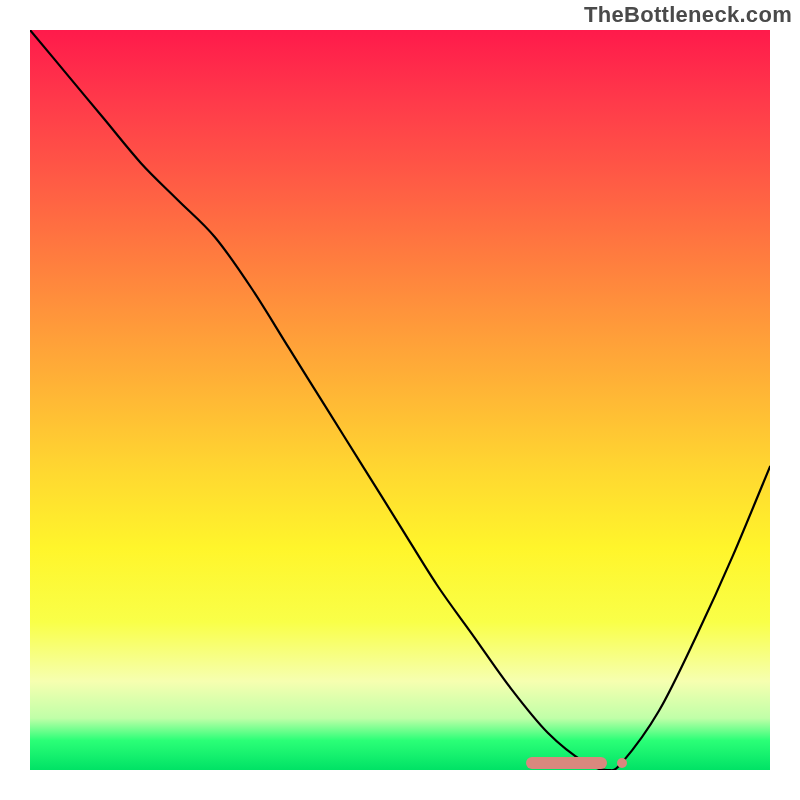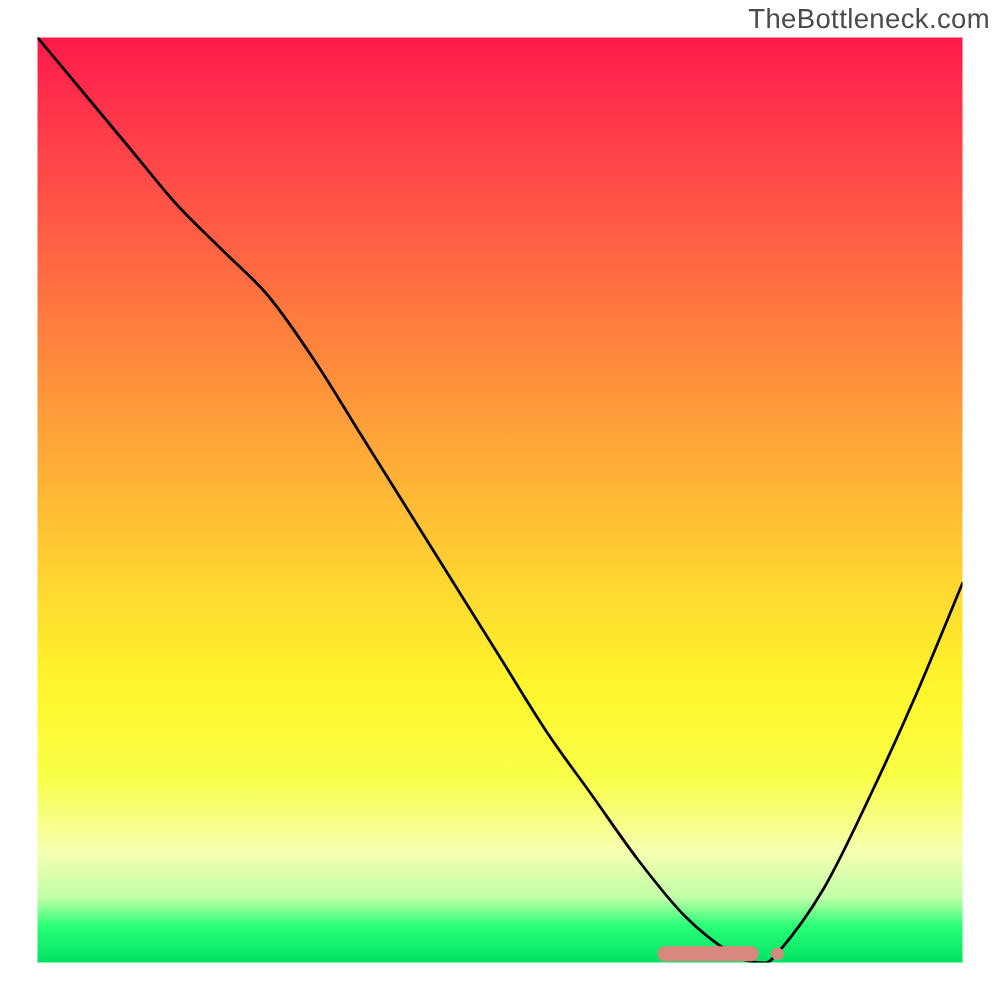--- a/index.html
+++ b/index.html
@@ -14,21 +14,21 @@
   .stage {
     position: relative;
     width: 800px;
     height: 800px;
   }
   .watermark {
     position: absolute;
     top: 2px;
     right: 8px;
     font-size: 22px;
-    font-weight: 400;
+    font-weight: 700;
     letter-spacing: 0.3px;
     color: #4a4a4a;
   }
   .plot {
     position: absolute;
     left: 30px;
     top: 30px;
     width: 740px;
     height: 740px;
     background: linear-gradient(

